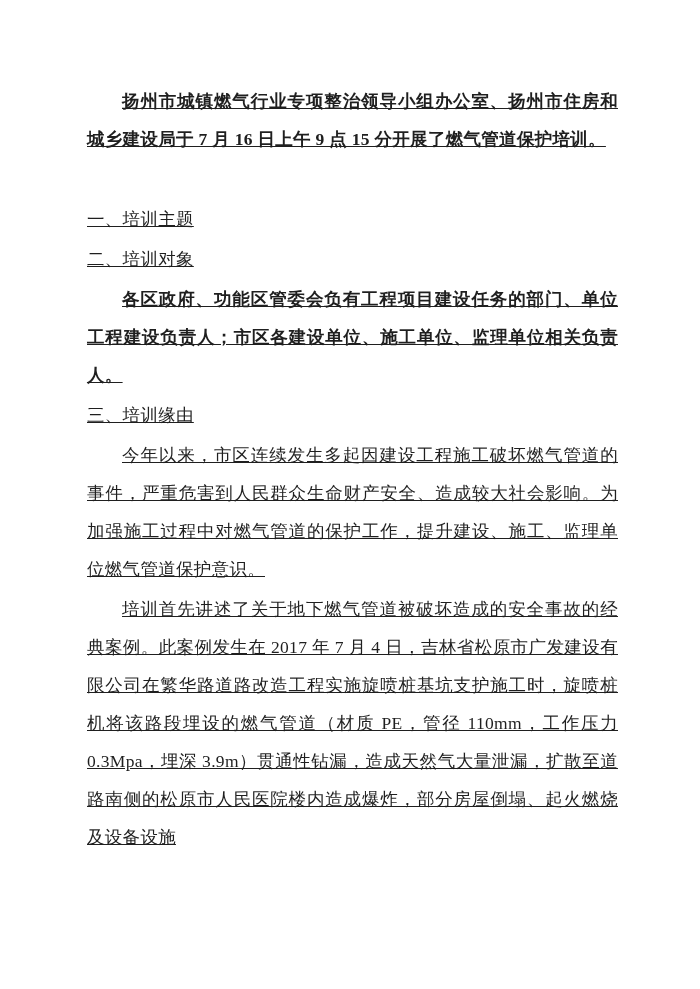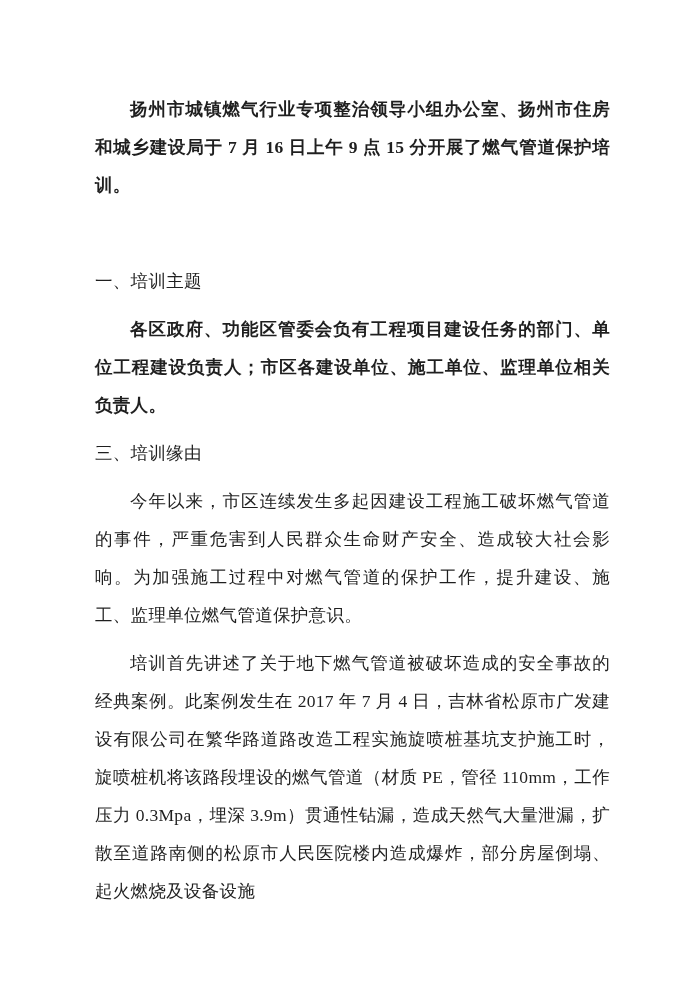--- a/index.html
+++ b/index.html
@@ -13,43 +13,45 @@
   }
   .page {
     box-sizing: border-box;
     width: 700px;
     height: 989px;
     padding: 80px 80px 20px 85px;
     background: #ffffff;
     overflow: hidden;
   }
   .doc p {
-    margin: 10px;
+    margin: 2px;
     font-size: 17.5px;
     line-height: 38px;
     text-align: justify;
     letter-spacing: 0.3px;
+    text-decoration: underline;
   }
   p.indent { text-indent: 2em; }
   p.bold   { font-weight: bold; }
   p.heading { font-weight: normal; }
   .spacer  { height: 38px; }
 </style>
 </head>
 <body>
 
 <div class="page">
   <div class="doc">
 
     <p class="indent bold">扬州市城镇燃气行业专项整治领导小组办公室、扬州市住房和城乡建设局于 7 月 16 日上午 9 点 15 分开展了燃气管道保护培训。</p>
 
     <div class="spacer"></div>
 
     <p class="heading">一、培训主题</p>
 
+    <p class="heading">二、培训对象</p>
     <p class="indent bold">各区政府、功能区管委会负有工程项目建设任务的部门、单位工程建设负责人；市区各建设单位、施工单位、监理单位相关负责人。</p>
 
     <p class="heading">三、培训缘由</p>
     <p class="indent">今年以来，市区连续发生多起因建设工程施工破坏燃气管道的事件，严重危害到人民群众生命财产安全、造成较大社会影响。为加强施工过程中对燃气管道的保护工作，提升建设、施工、监理单位燃气管道保护意识。</p>
 
     <p class="indent">培训首先讲述了关于地下燃气管道被破坏造成的安全事故的经典案例。此案例发生在 2017 年 7 月 4 日，吉林省松原市广发建设有限公司在繁华路道路改造工程实施旋喷桩基坑支护施工时，旋喷桩机将该路段埋设的燃气管道（材质 PE，管径 110mm，工作压力 0.3Mpa，埋深 3.9m）贯通性钻漏，造成天然气大量泄漏，扩散至道路南侧的松原市人民医院楼内造成爆炸，部分房屋倒塌、起火燃烧及设备设施</p>
 
   </div>
 </div>
 

